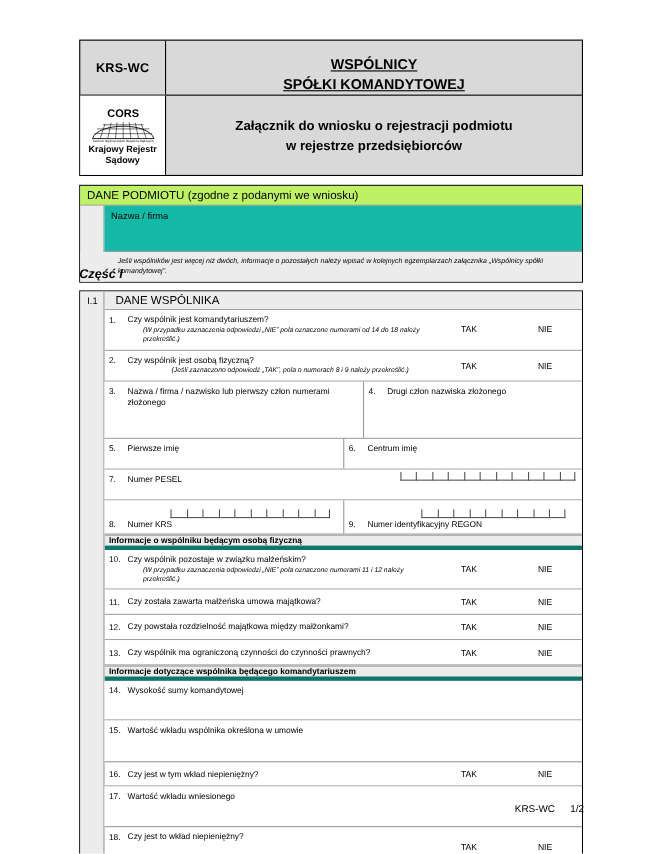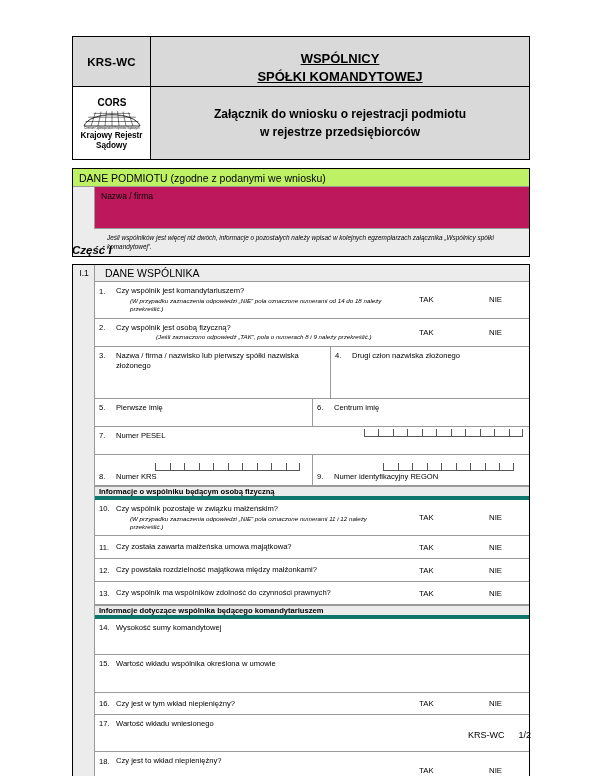--- a/index.html
+++ b/index.html
@@ -127,21 +127,21 @@
   }
   .dp-gutter {
     width: 22px;
     flex: 0 0 22px;
     background: #ececec;
     border-right: 1px solid #9a9a9a;
     box-sizing: border-box;
   }
   .dp-field {
     flex: 1 1 auto;
-    background: #be185d;
+    background: #14b8a6;
     border-bottom: 1px solid #9a9a9a;
     padding: 4px 0 0 6px;
     box-sizing: border-box;
     font-size: 8.5px;
   }
   .dp-note {
     display: flex;
     min-height: 26px;
     background: #ececec;
   }
@@ -429,21 +429,21 @@
         <div class="yesno">
           <span class="tak">TAK</span>
           <span class="nie">NIE</span>
         </div>
       </div>
 
       <div class="d-row split" style="height:52px">
         <div class="d-cell left">
           <div class="d-lbl">
             <span class="n">3.</span>
-            <span class="t">Nazwa / firma / nazwisko lub pierwszy spółki nazwiska złożonego</span>
+            <span class="t">Nazwa / firma / nazwisko lub pierwszy człon numerami złożonego</span>
           </div>
         </div>
         <div class="d-cell right">
           <div class="d-lbl">
             <span class="n">4.</span>
             <span class="t">Drugi człon nazwiska złożonego</span>
           </div>
         </div>
       </div>
 
@@ -561,21 +561,21 @@
         <div class="yesno">
           <span class="tak">TAK</span>
           <span class="nie">NIE</span>
         </div>
       </div>
 
       <div class="q-row" style="min-height:23px; align-items:center;">
         <div class="q-text">
           <div class="q-num">13.</div>
           <div class="q-label">
-            <div class="q-main">Czy wspólnik ma wspólników zdolność do czynności prawnych?</div>
+            <div class="q-main">Czy wspólnik ma ograniczoną czynności do czynności prawnych?</div>
           </div>
         </div>
         <div class="yesno">
           <span class="tak">TAK</span>
           <span class="nie">NIE</span>
         </div>
       </div>
 
       <div class="sub-head">Informacje dotyczące wspólnika będącego komandytariuszem</div>
 

